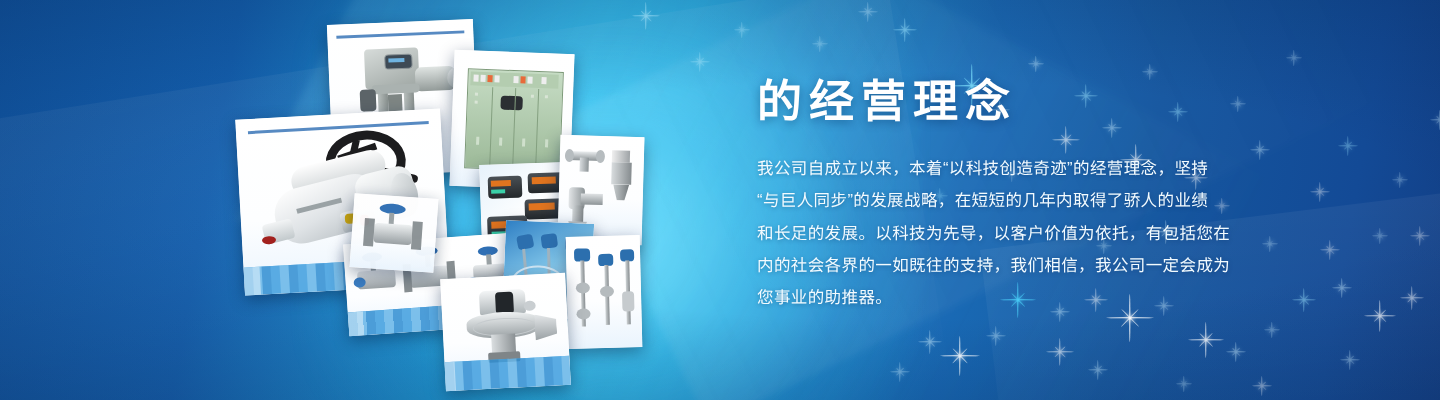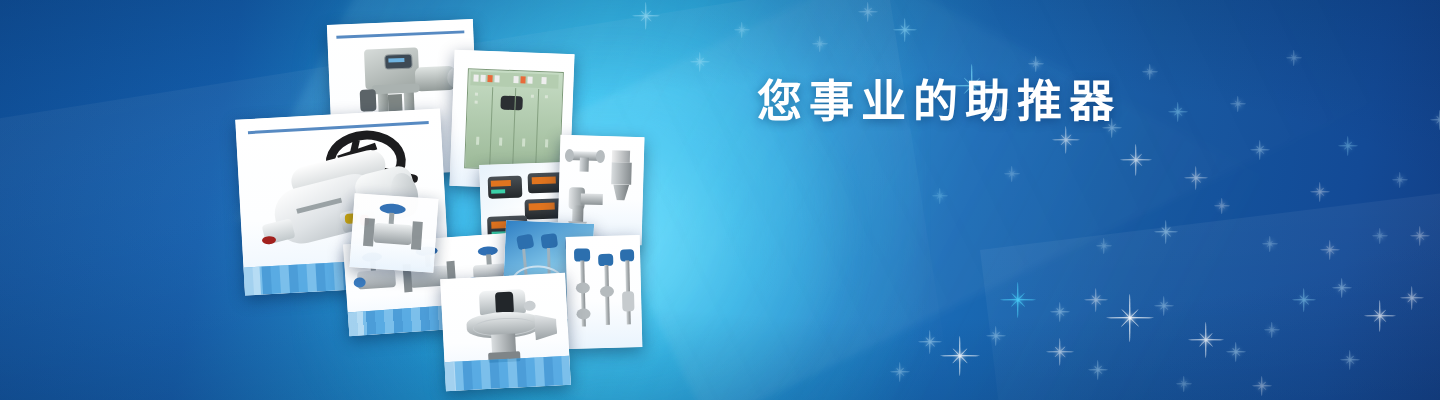--- a/index.html
+++ b/index.html
@@ -722,16 +722,23 @@
         <div class="sh" style="left:36px;top:17px;width:5px;height:12px;background:#9aa2a5;"></div>
         <div class="sh rr" style="left:22px;top:28px;width:38px;height:20px;background:linear-gradient(#edf0f1,#979ea1);"></div>
         <div class="sh" style="left:12px;top:24px;width:10px;height:28px;background:#8a9194;"></div>
         <div class="sh" style="left:60px;top:24px;width:10px;height:28px;background:#8a9194;"></div>
       </div>
     </div>
 
   </div>
 
   <div class="copy">
-    <h1 class="headline">您事业的助推器</h1>
+    <h1 class="headline">的经营理念</h1>
+    <p class="para">
+      <span class="ln">我公司自成立以来，本着“以科技创造奇迹”的经营理念，坚持</span>
+      <span class="ln">“与巨人同步”的发展战略，在短短的几年内取得了骄人的业绩</span>
+      <span class="ln">和长足的发展。以科技为先导，以客户价值为依托，有包括您在</span>
+      <span class="ln">内的社会各界的一如既往的支持，我们相信，我公司一定会成为</span>
+      <span class="ln">您事业的助推器。</span>
+    </p>
   </div>
 
 </div>
 
 </body></html>

